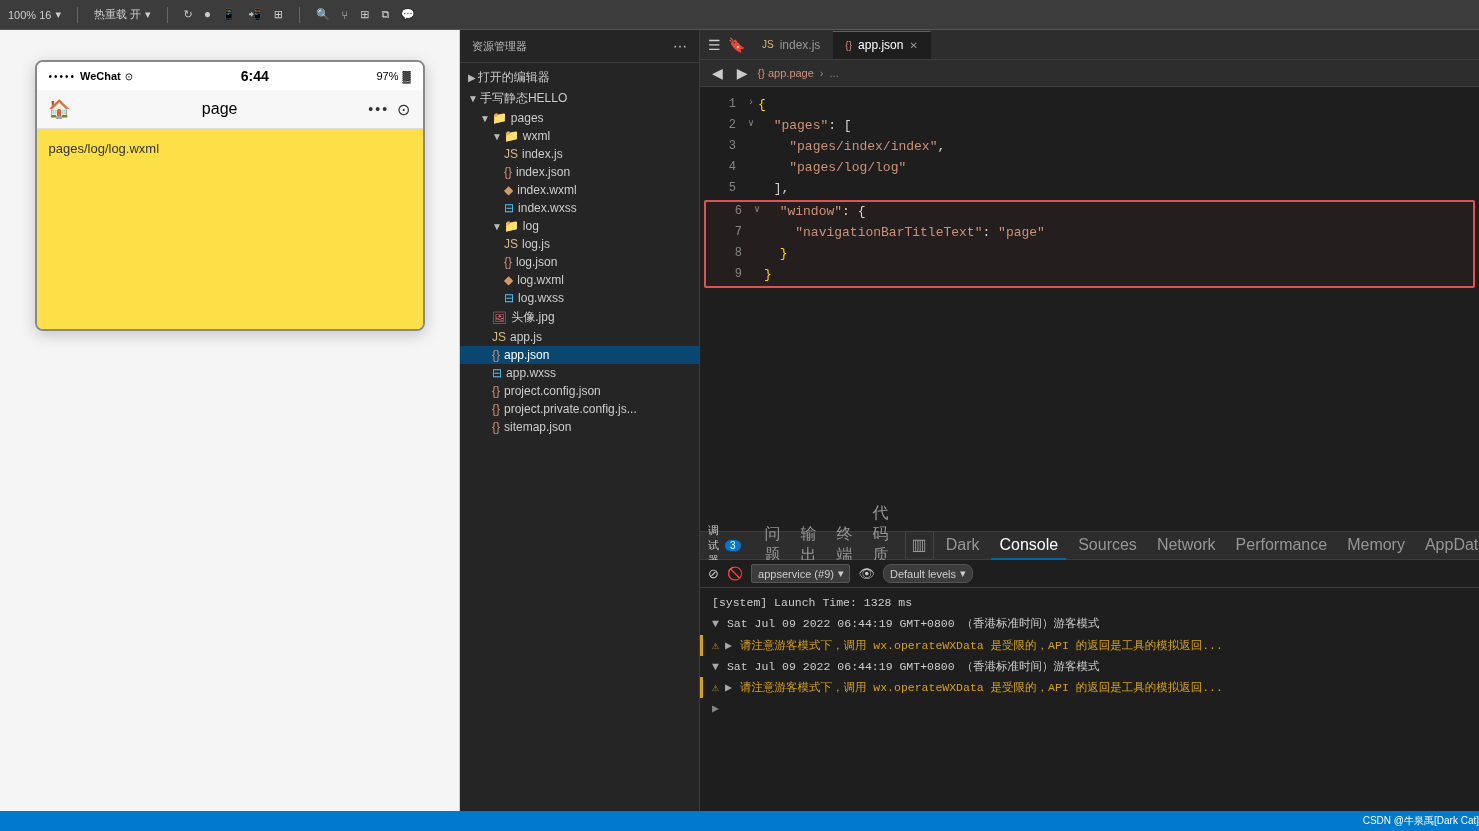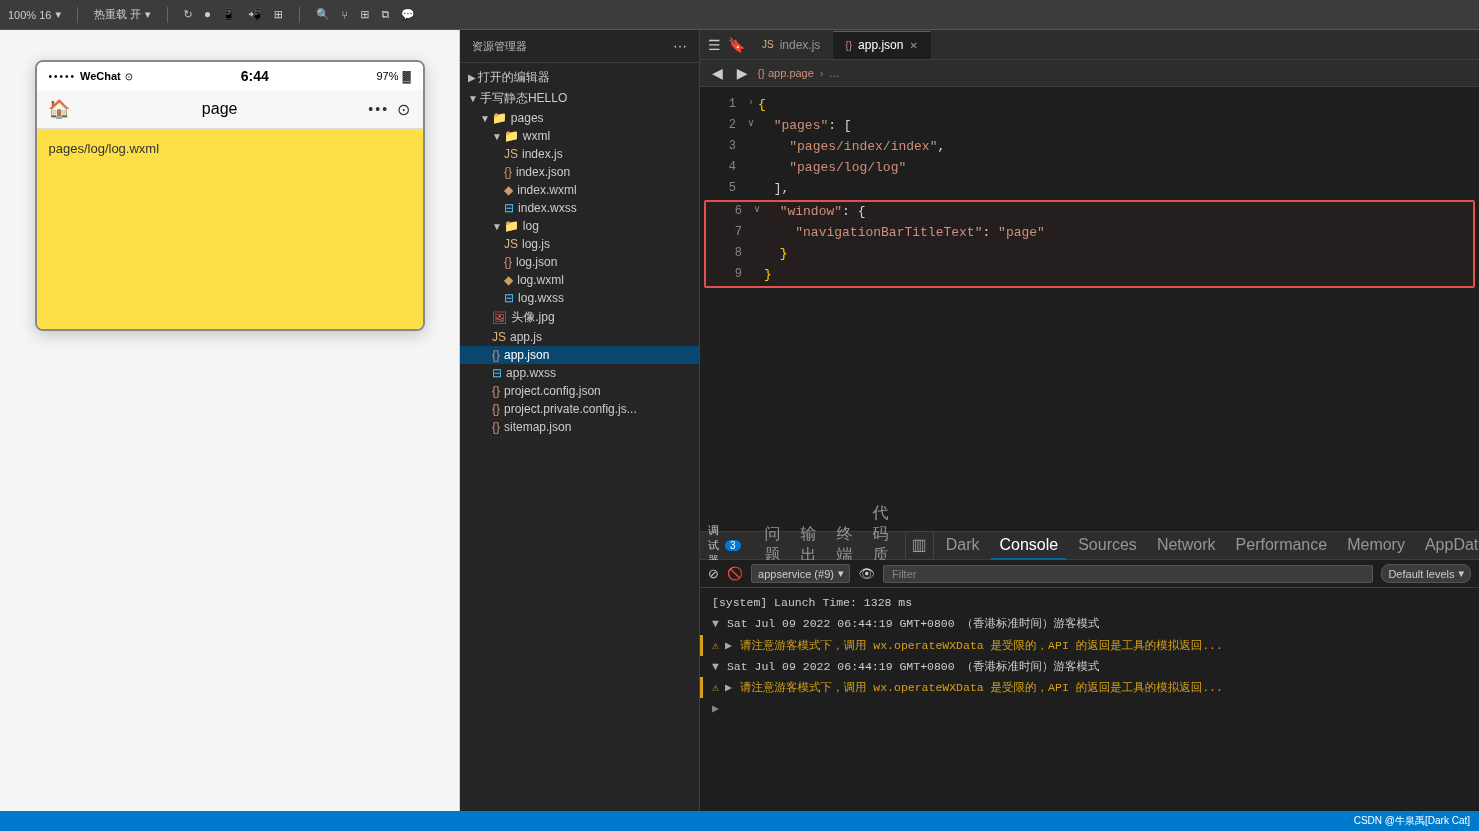--- a/index.html
+++ b/index.html
@@ -278,21 +278,21 @@
     .console-line.info { color: #ccc; }
     .console-expand { color: #aaa; cursor: pointer; margin-right: 2px; }
     .warn-icon { color: #d4a017; }
     .console-arrow { color: #888; cursor: pointer; }
 
     .bottom-status {
       height: 20px;
       background: #007acc;
       display: flex;
       align-items: center;
-      padding: 0 9px;
+      padding: 0 0;
       gap: 12px;
       color: #fff;
       font-size: 10px;
       justify-content: flex-end;
     }
 
     
     .editor-and-devtools {
       flex: 1;
       display: flex;
@@ -598,23 +598,20 @@
         </div>
 
         <div class="devtools-console-toolbar">
           <span class="console-btn">⊘</span>
           <span class="console-btn">🚫</span>
           <div class="console-select">
             <span>appservice (#9)</span>
             <span>▾</span>
           </div>
           <span class="console-btn">👁</span>
-          <div class="console-filter">
-            <span style="color:#888;">Filter</span>
-          </div>
           <div class="console-levels">
             <span>Default levels</span>
             <span>▾</span>
           </div>
         </div>
 
         <div class="devtools-console-content">
 
           <div class="console-line system">
             <span>[system] Launch Time: 1328 ms</span>

